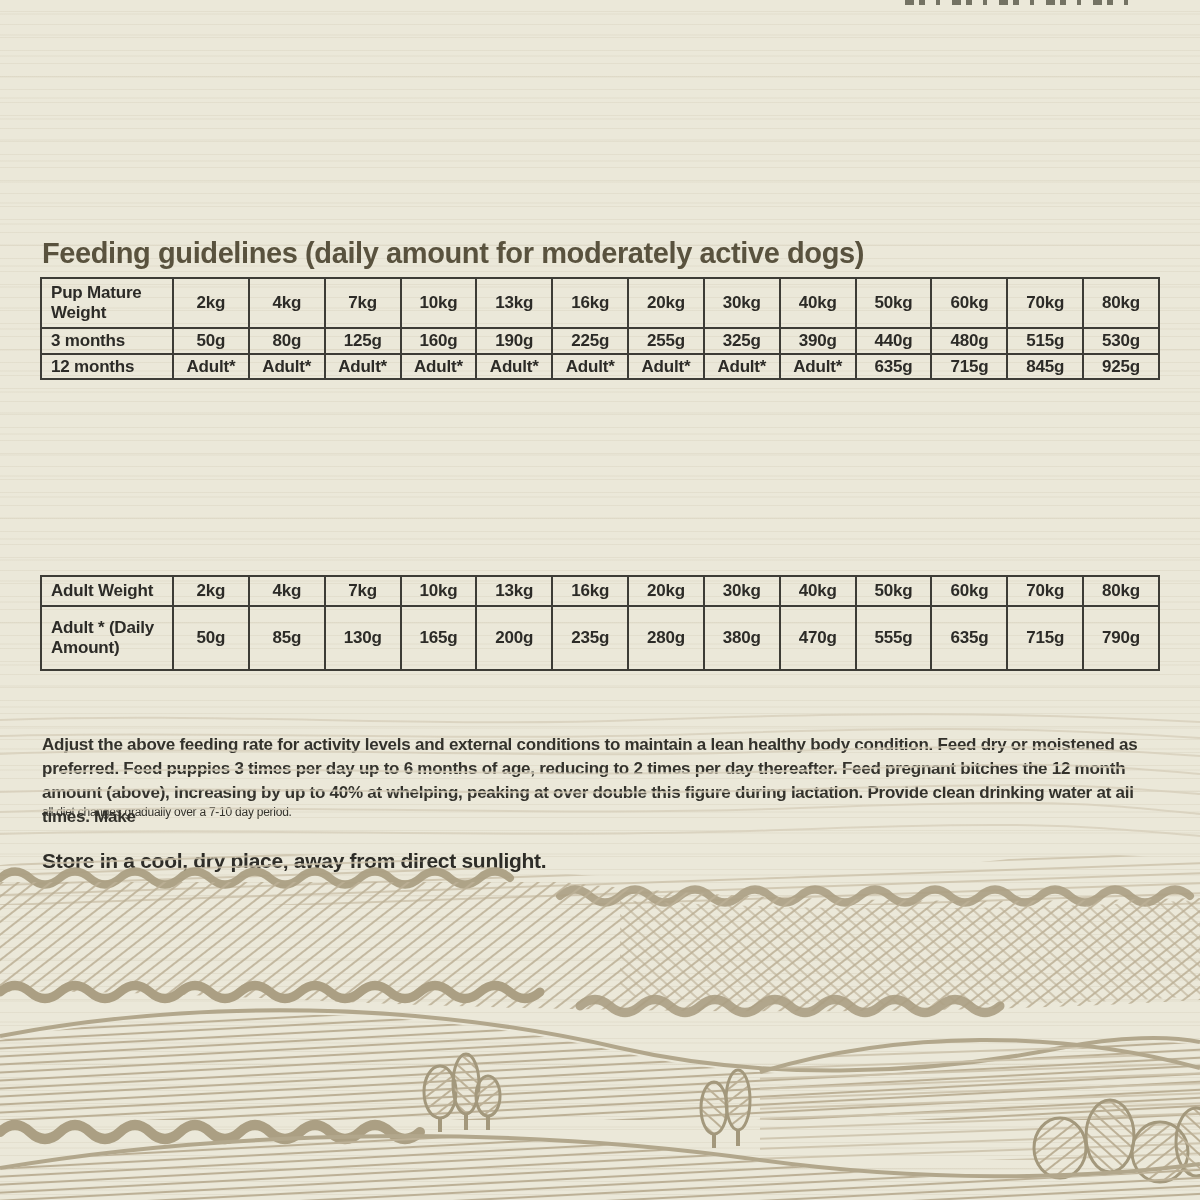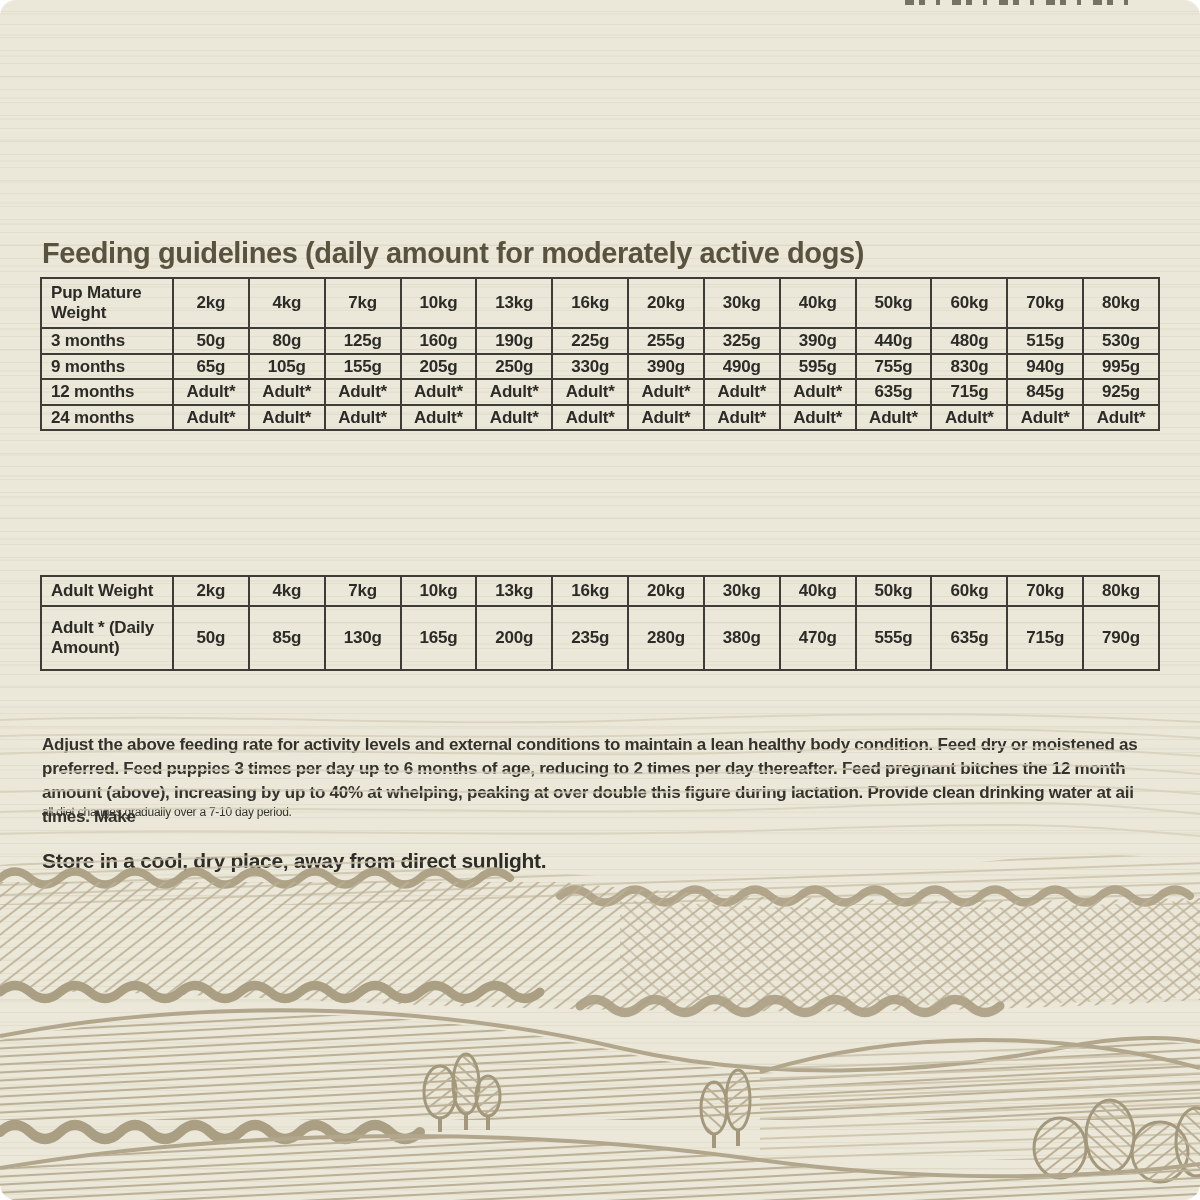--- a/index.html
+++ b/index.html
@@ -18,21 +18,20 @@
     background-color:var(--bg);
     background-image:
       repeating-linear-gradient(0deg,
         rgba(178,165,136,0.00) 0px, rgba(178,165,136,0.00) 5px,
         rgba(178,165,136,0.14) 5px, rgba(178,165,136,0.14) 6px,
         rgba(178,165,136,0.00) 6px, rgba(178,165,136,0.00) 13px),
       repeating-linear-gradient(0deg,
         rgba(178,165,136,0.00) 0px, rgba(178,165,136,0.00) 9px,
         rgba(178,165,136,0.08) 9px, rgba(178,165,136,0.08) 11px,
         rgba(178,165,136,0.00) 11px, rgba(178,165,136,0.00) 21px);
-    border-radius: 16px;
   }
   .top-fragment{
     position:absolute;left:905px;top:0;width:232px;height:5px;opacity:.75;
     background:repeating-linear-gradient(90deg,
       #4c4b3c 0 9px, transparent 9px 14px, #4c4b3c 14px 20px, transparent 20px 31px,
       #4c4b3c 31px 35px, transparent 35px 47px);
   }
   .page-title{
     position:absolute;left:42px;top:218px;width:1100px;
     font-size:29px;font-weight:700;letter-spacing:-0.4px;color:var(--title);
@@ -109,66 +108,34 @@
           <td>225g</td>
           <td>255g</td>
           <td>325g</td>
           <td>390g</td>
           <td>440g</td>
           <td>480g</td>
           <td>515g</td>
           <td>530g</td>
         </tr>
         <tr>
-          <th class="label-col">9 months</th>
-          <td>65g</td>
-          <td>105g</td>
-          <td>155g</td>
-          <td>205g</td>
-          <td>250g</td>
-          <td>330g</td>
-          <td>390g</td>
-          <td>490g</td>
-          <td>595g</td>
-          <td>755g</td>
-          <td>830g</td>
-          <td>940g</td>
-          <td>995g</td>
-        </tr>
-        <tr>
           <th class="label-col">12 months</th>
           <td>Adult*</td>
           <td>Adult*</td>
           <td>Adult*</td>
           <td>Adult*</td>
           <td>Adult*</td>
           <td>Adult*</td>
           <td>Adult*</td>
           <td>Adult*</td>
           <td>Adult*</td>
           <td>635g</td>
           <td>715g</td>
           <td>845g</td>
           <td>925g</td>
-        </tr>
-        <tr>
-          <th class="label-col">24 months</th>
-          <td>Adult*</td>
-          <td>Adult*</td>
-          <td>Adult*</td>
-          <td>Adult*</td>
-          <td>Adult*</td>
-          <td>Adult*</td>
-          <td>Adult*</td>
-          <td>Adult*</td>
-          <td>Adult*</td>
-          <td>Adult*</td>
-          <td>Adult*</td>
-          <td>Adult*</td>
-          <td>Adult*</td>
         </tr>
       </tbody>
   </table>
 
   <table class="ftable adult">
     <colgroup>
         <col style="width:132px">
       </colgroup>
     <thead>
         <tr>

